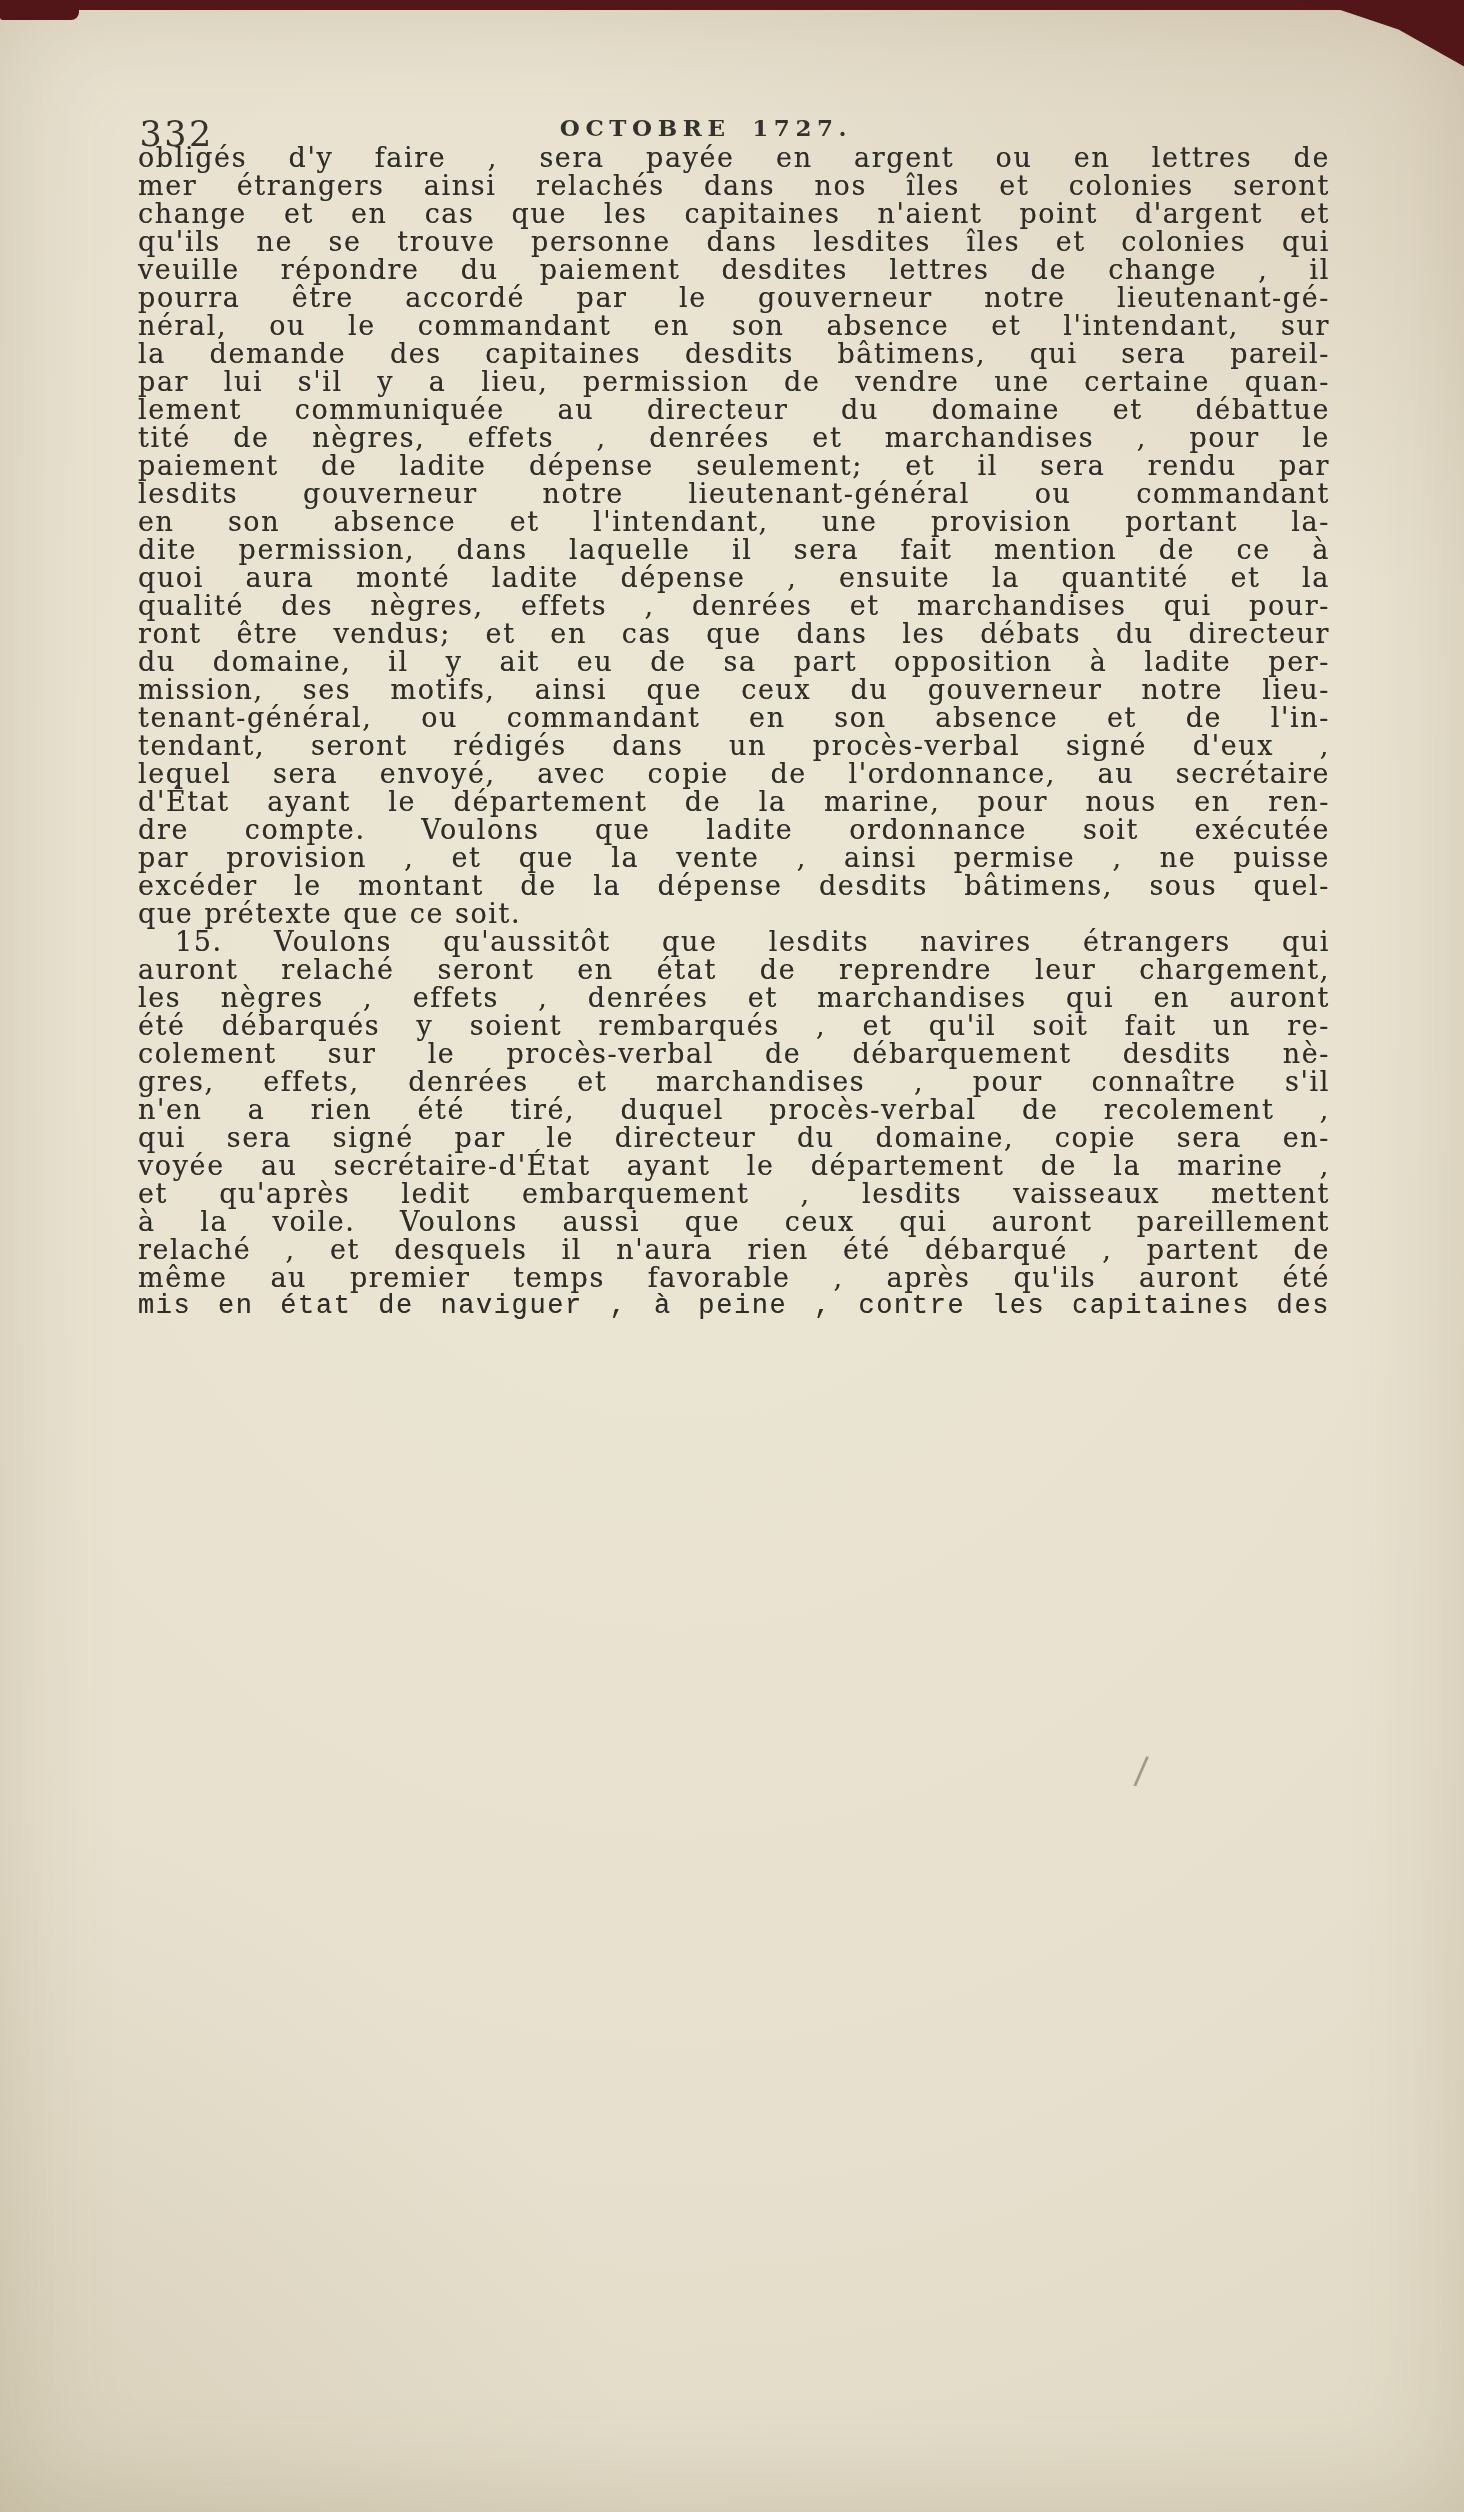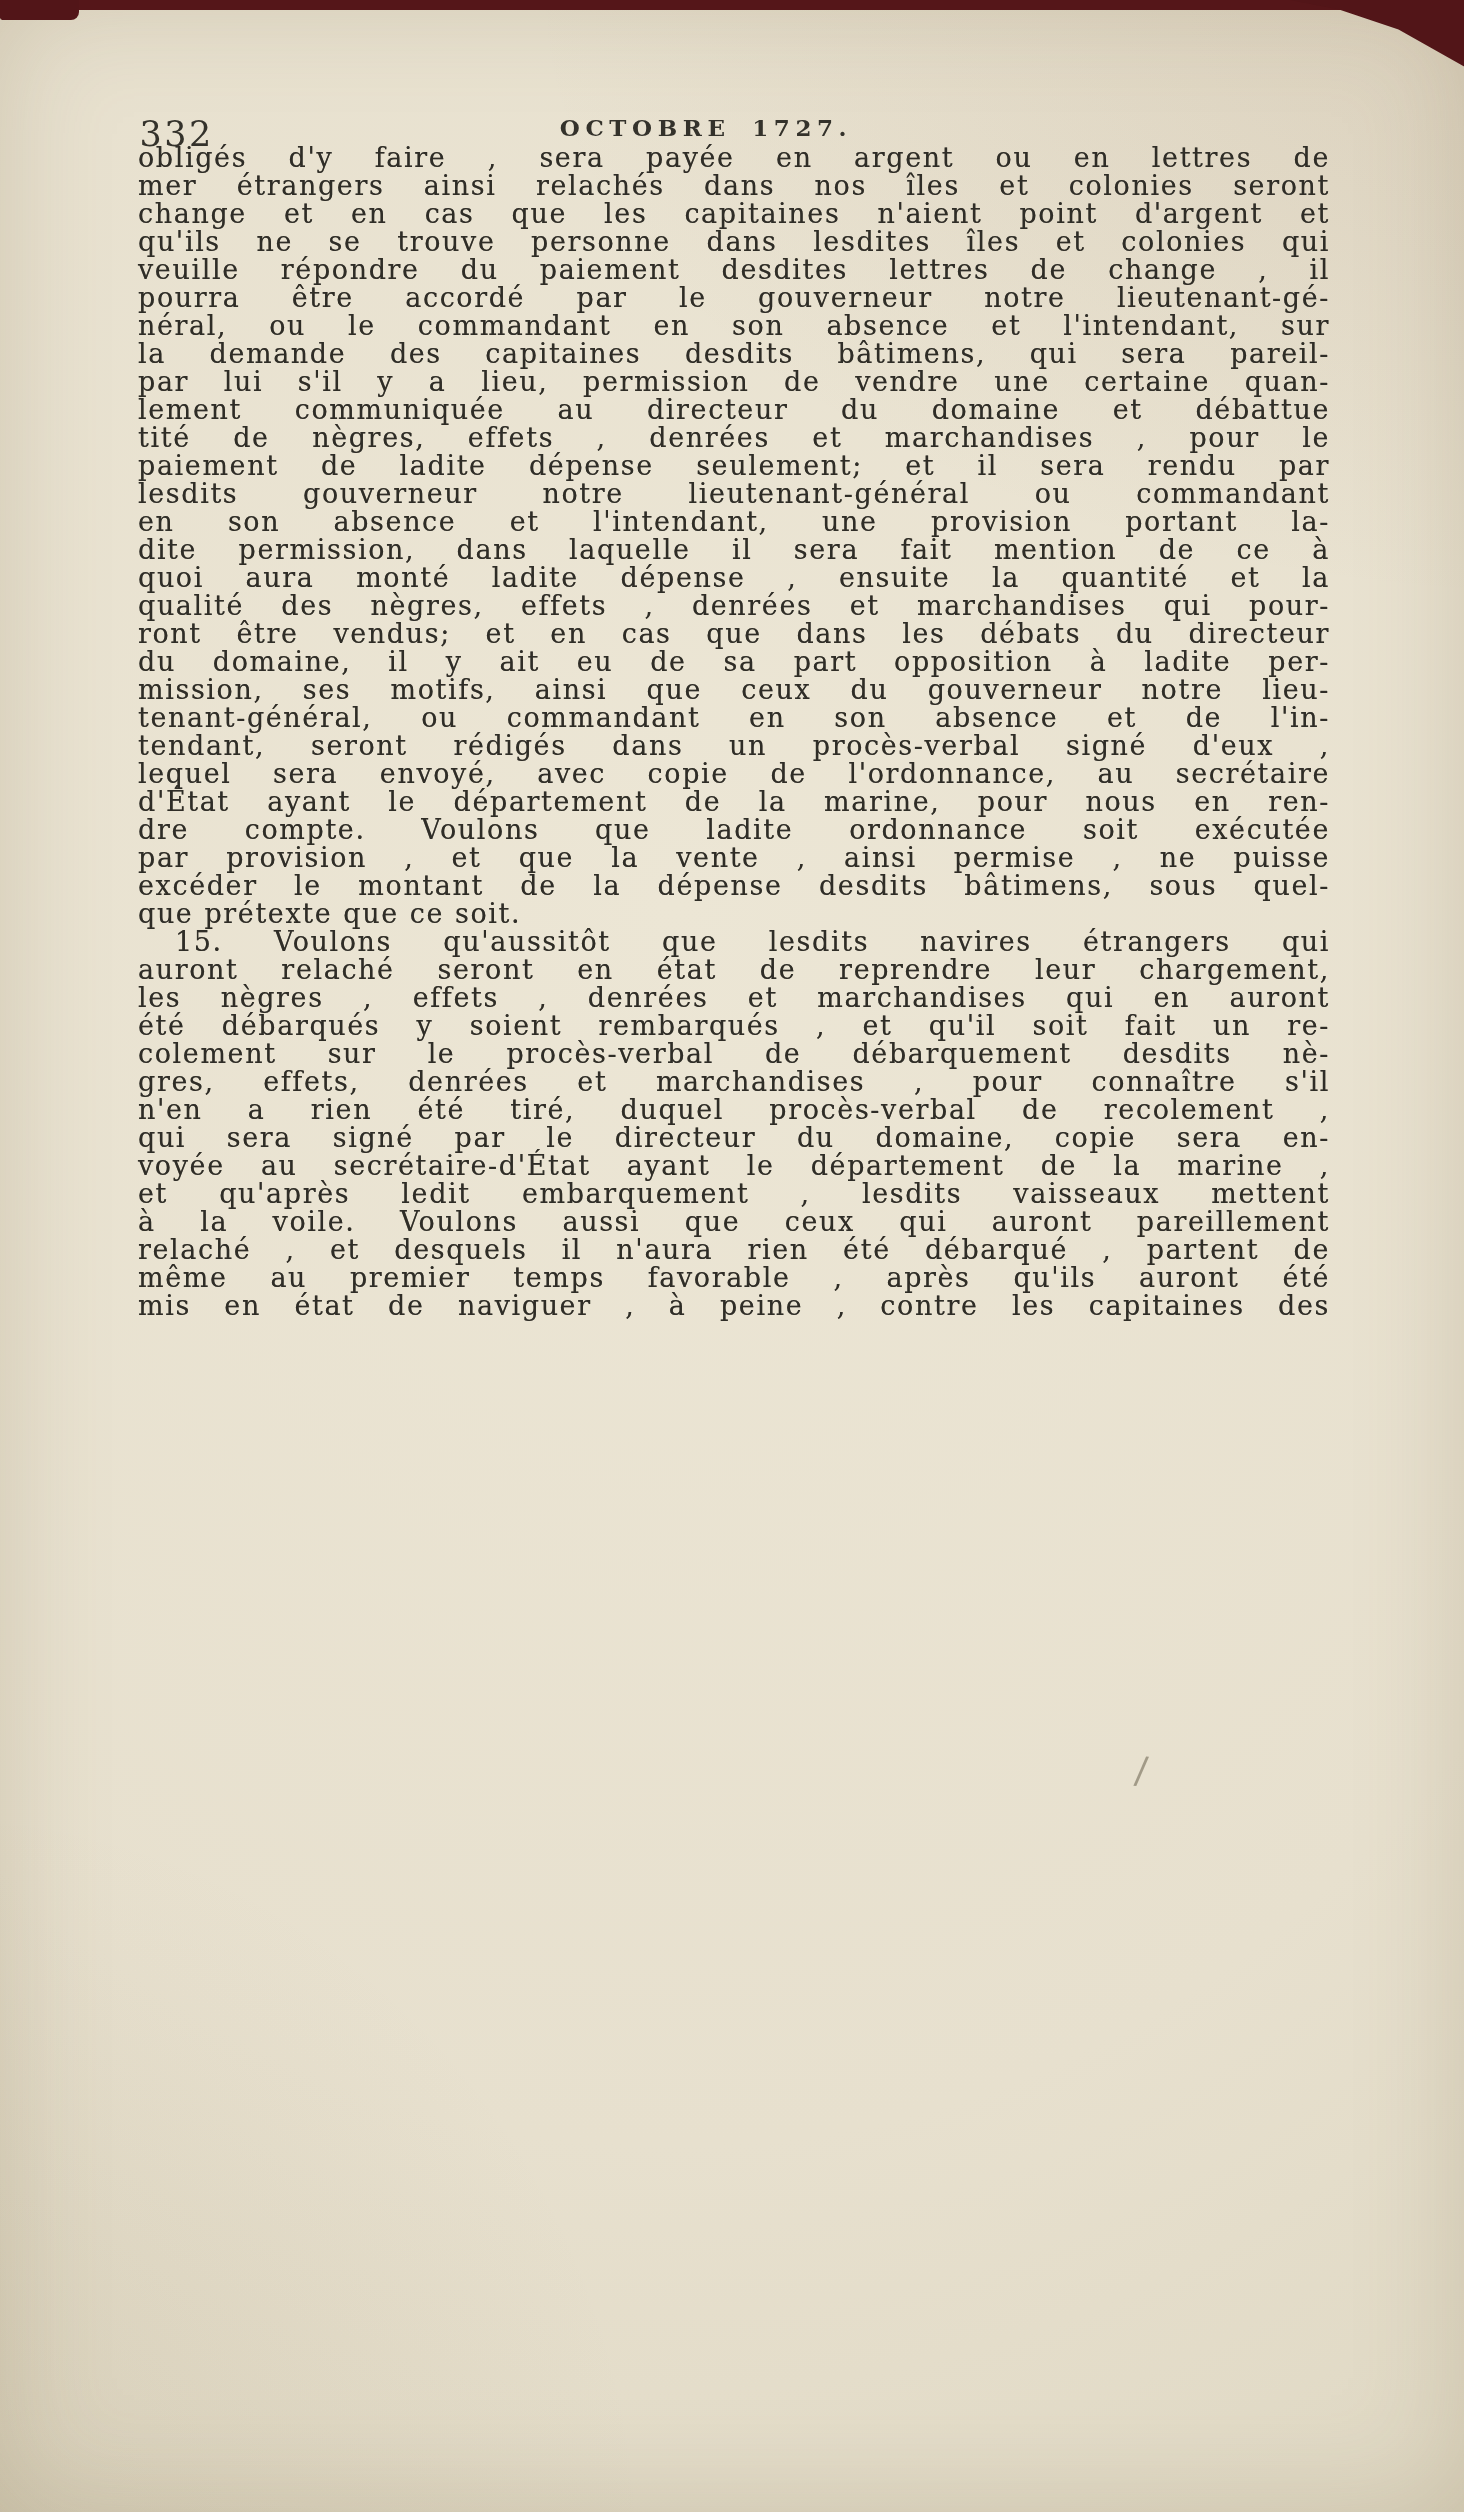--- a/index.html
+++ b/index.html
@@ -79,21 +79,21 @@
     line-height: 28px;
     text-shadow: 0 0 0.5px rgba(47, 45, 39, 0.55);
   }
   .line {
     text-align: justify;
     text-align-last: justify;
     letter-spacing: 1.6px;
     word-spacing: 0.8px;
   }
   .line-final { text-align-last: left; }
-  .justify-final .line-final { text-align-last: justify; }
+  .justify-final .line-final { text-align-last: justify; font-family: Liberation Mono, monospace; }
   .para-indent .line:first-child { text-indent: 37px; }
   .stray-mark {
     position: absolute;
     left: 1135px;
     top: 1749px;
     font-size: 37px;
     color: rgba(104, 97, 77, 0.55);
     transform: rotate(6deg);
   }
 </style>

